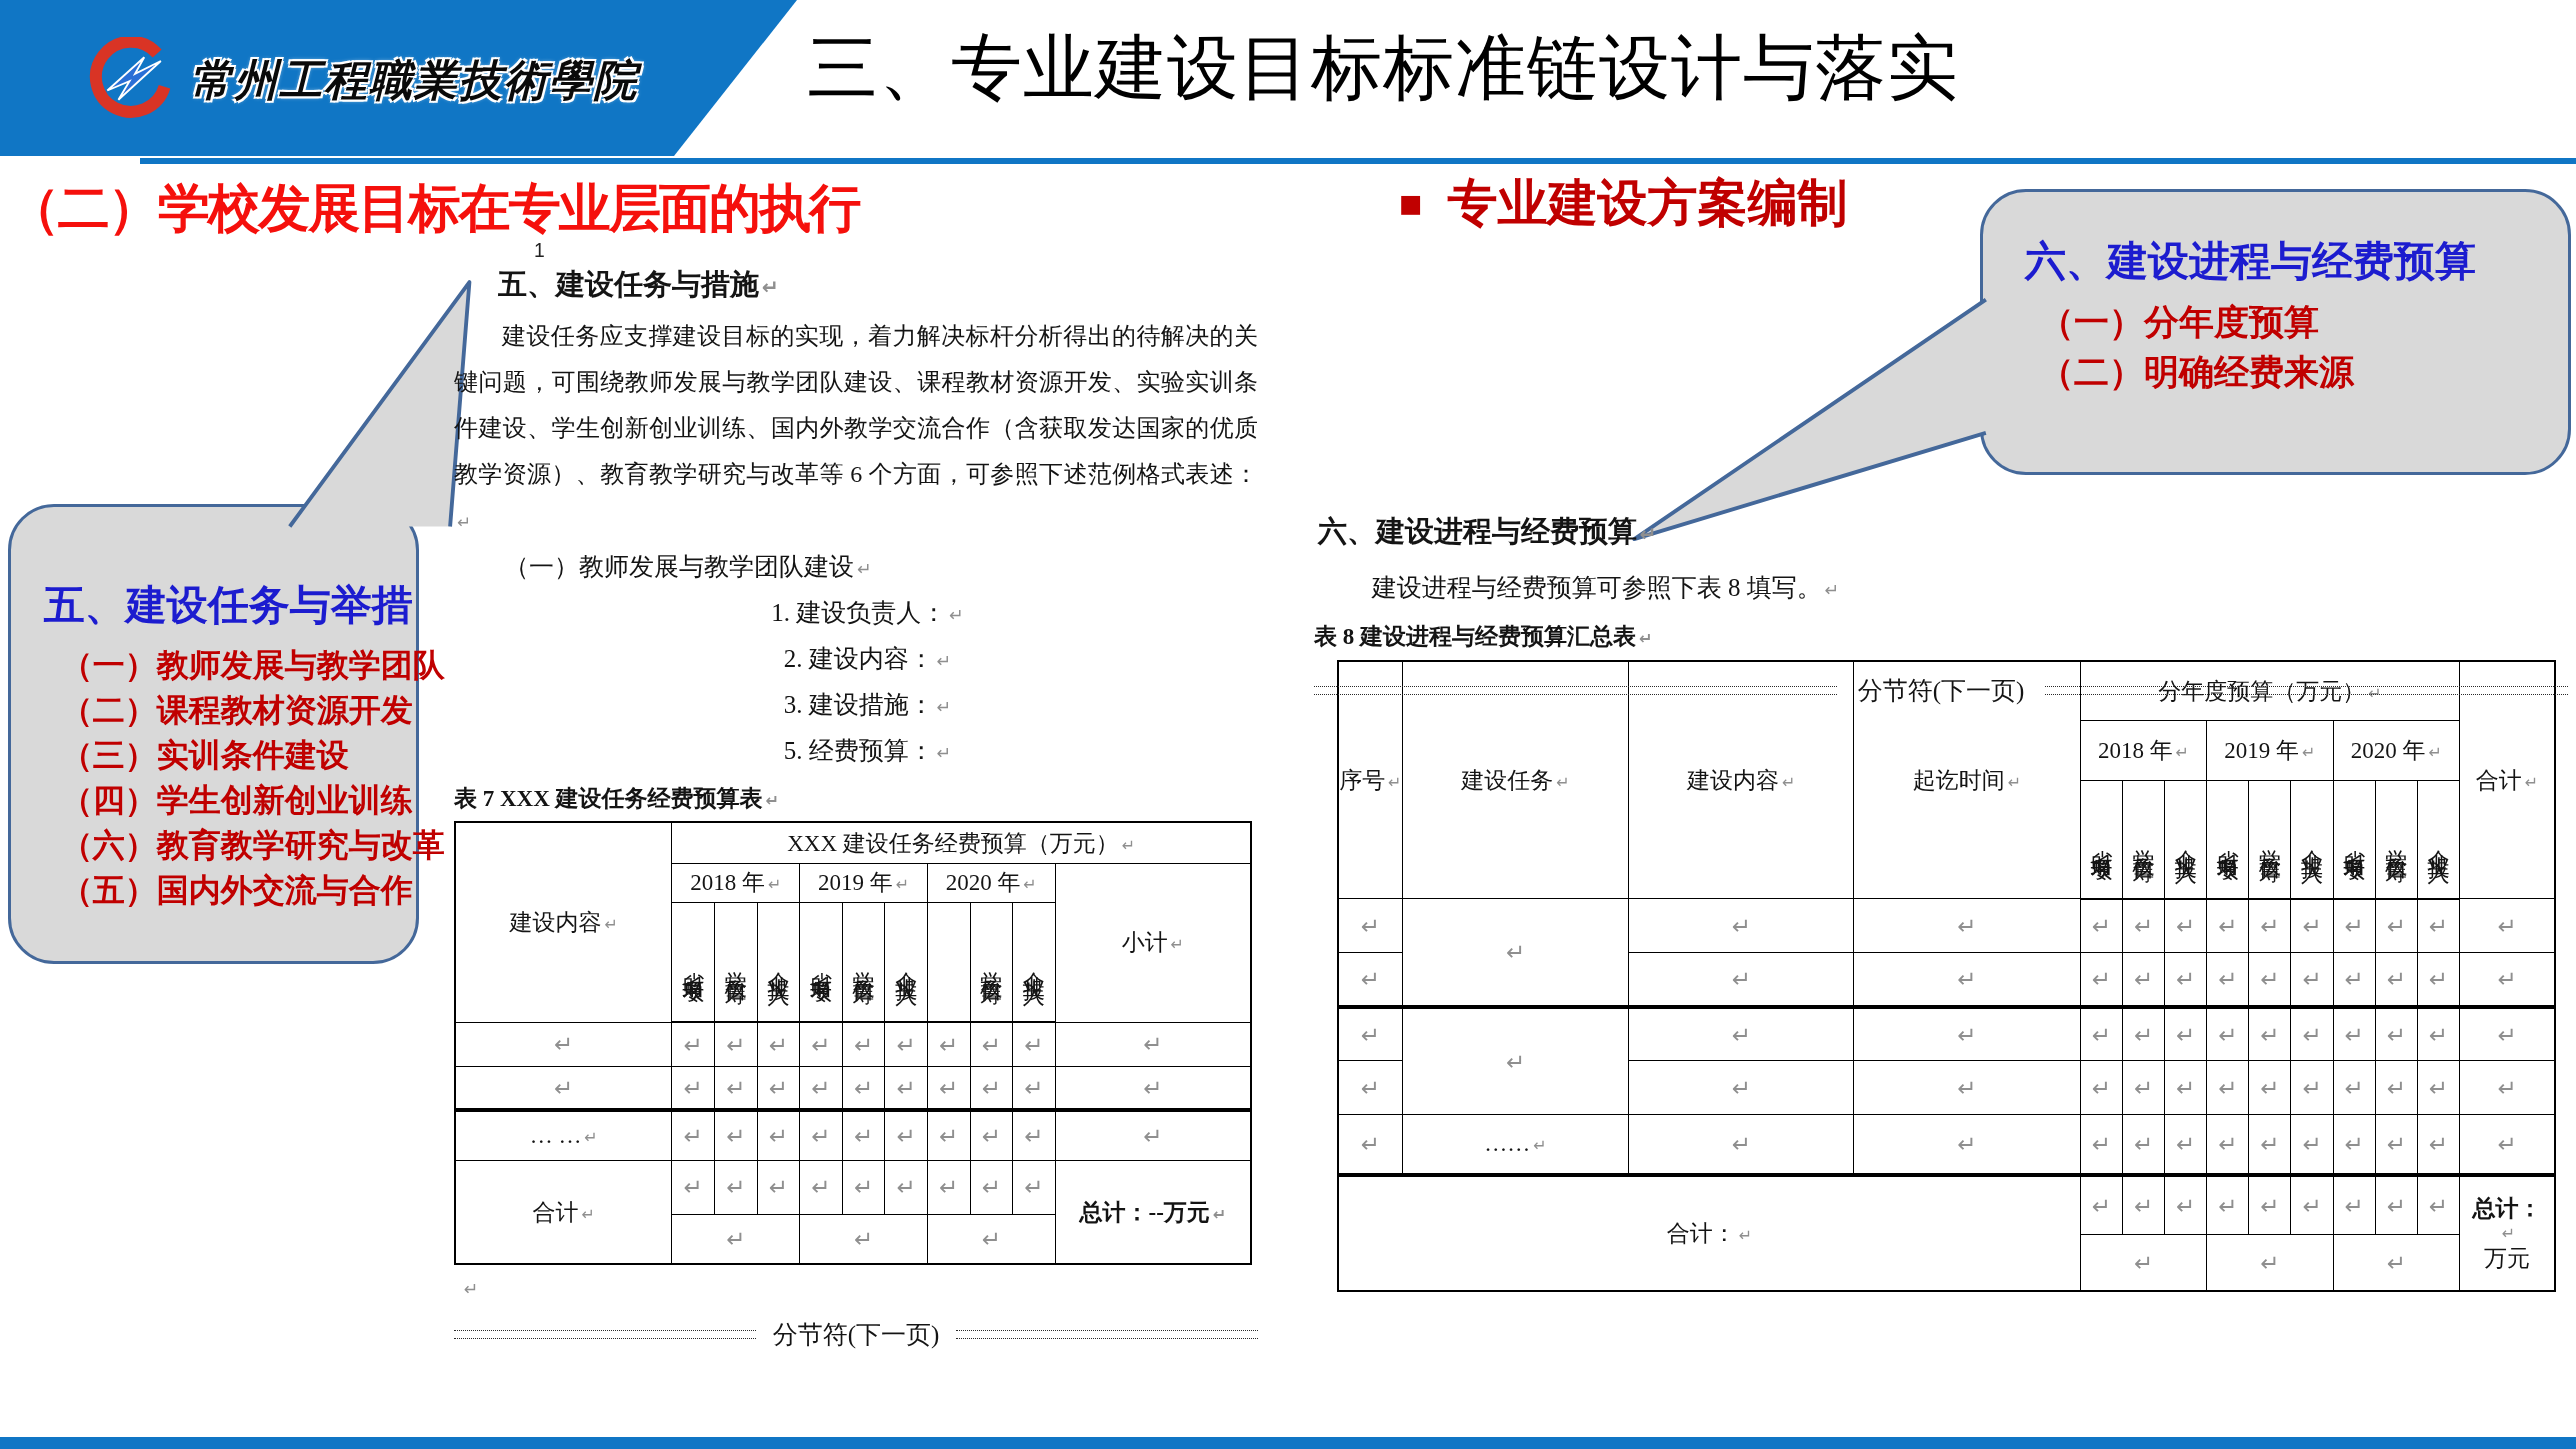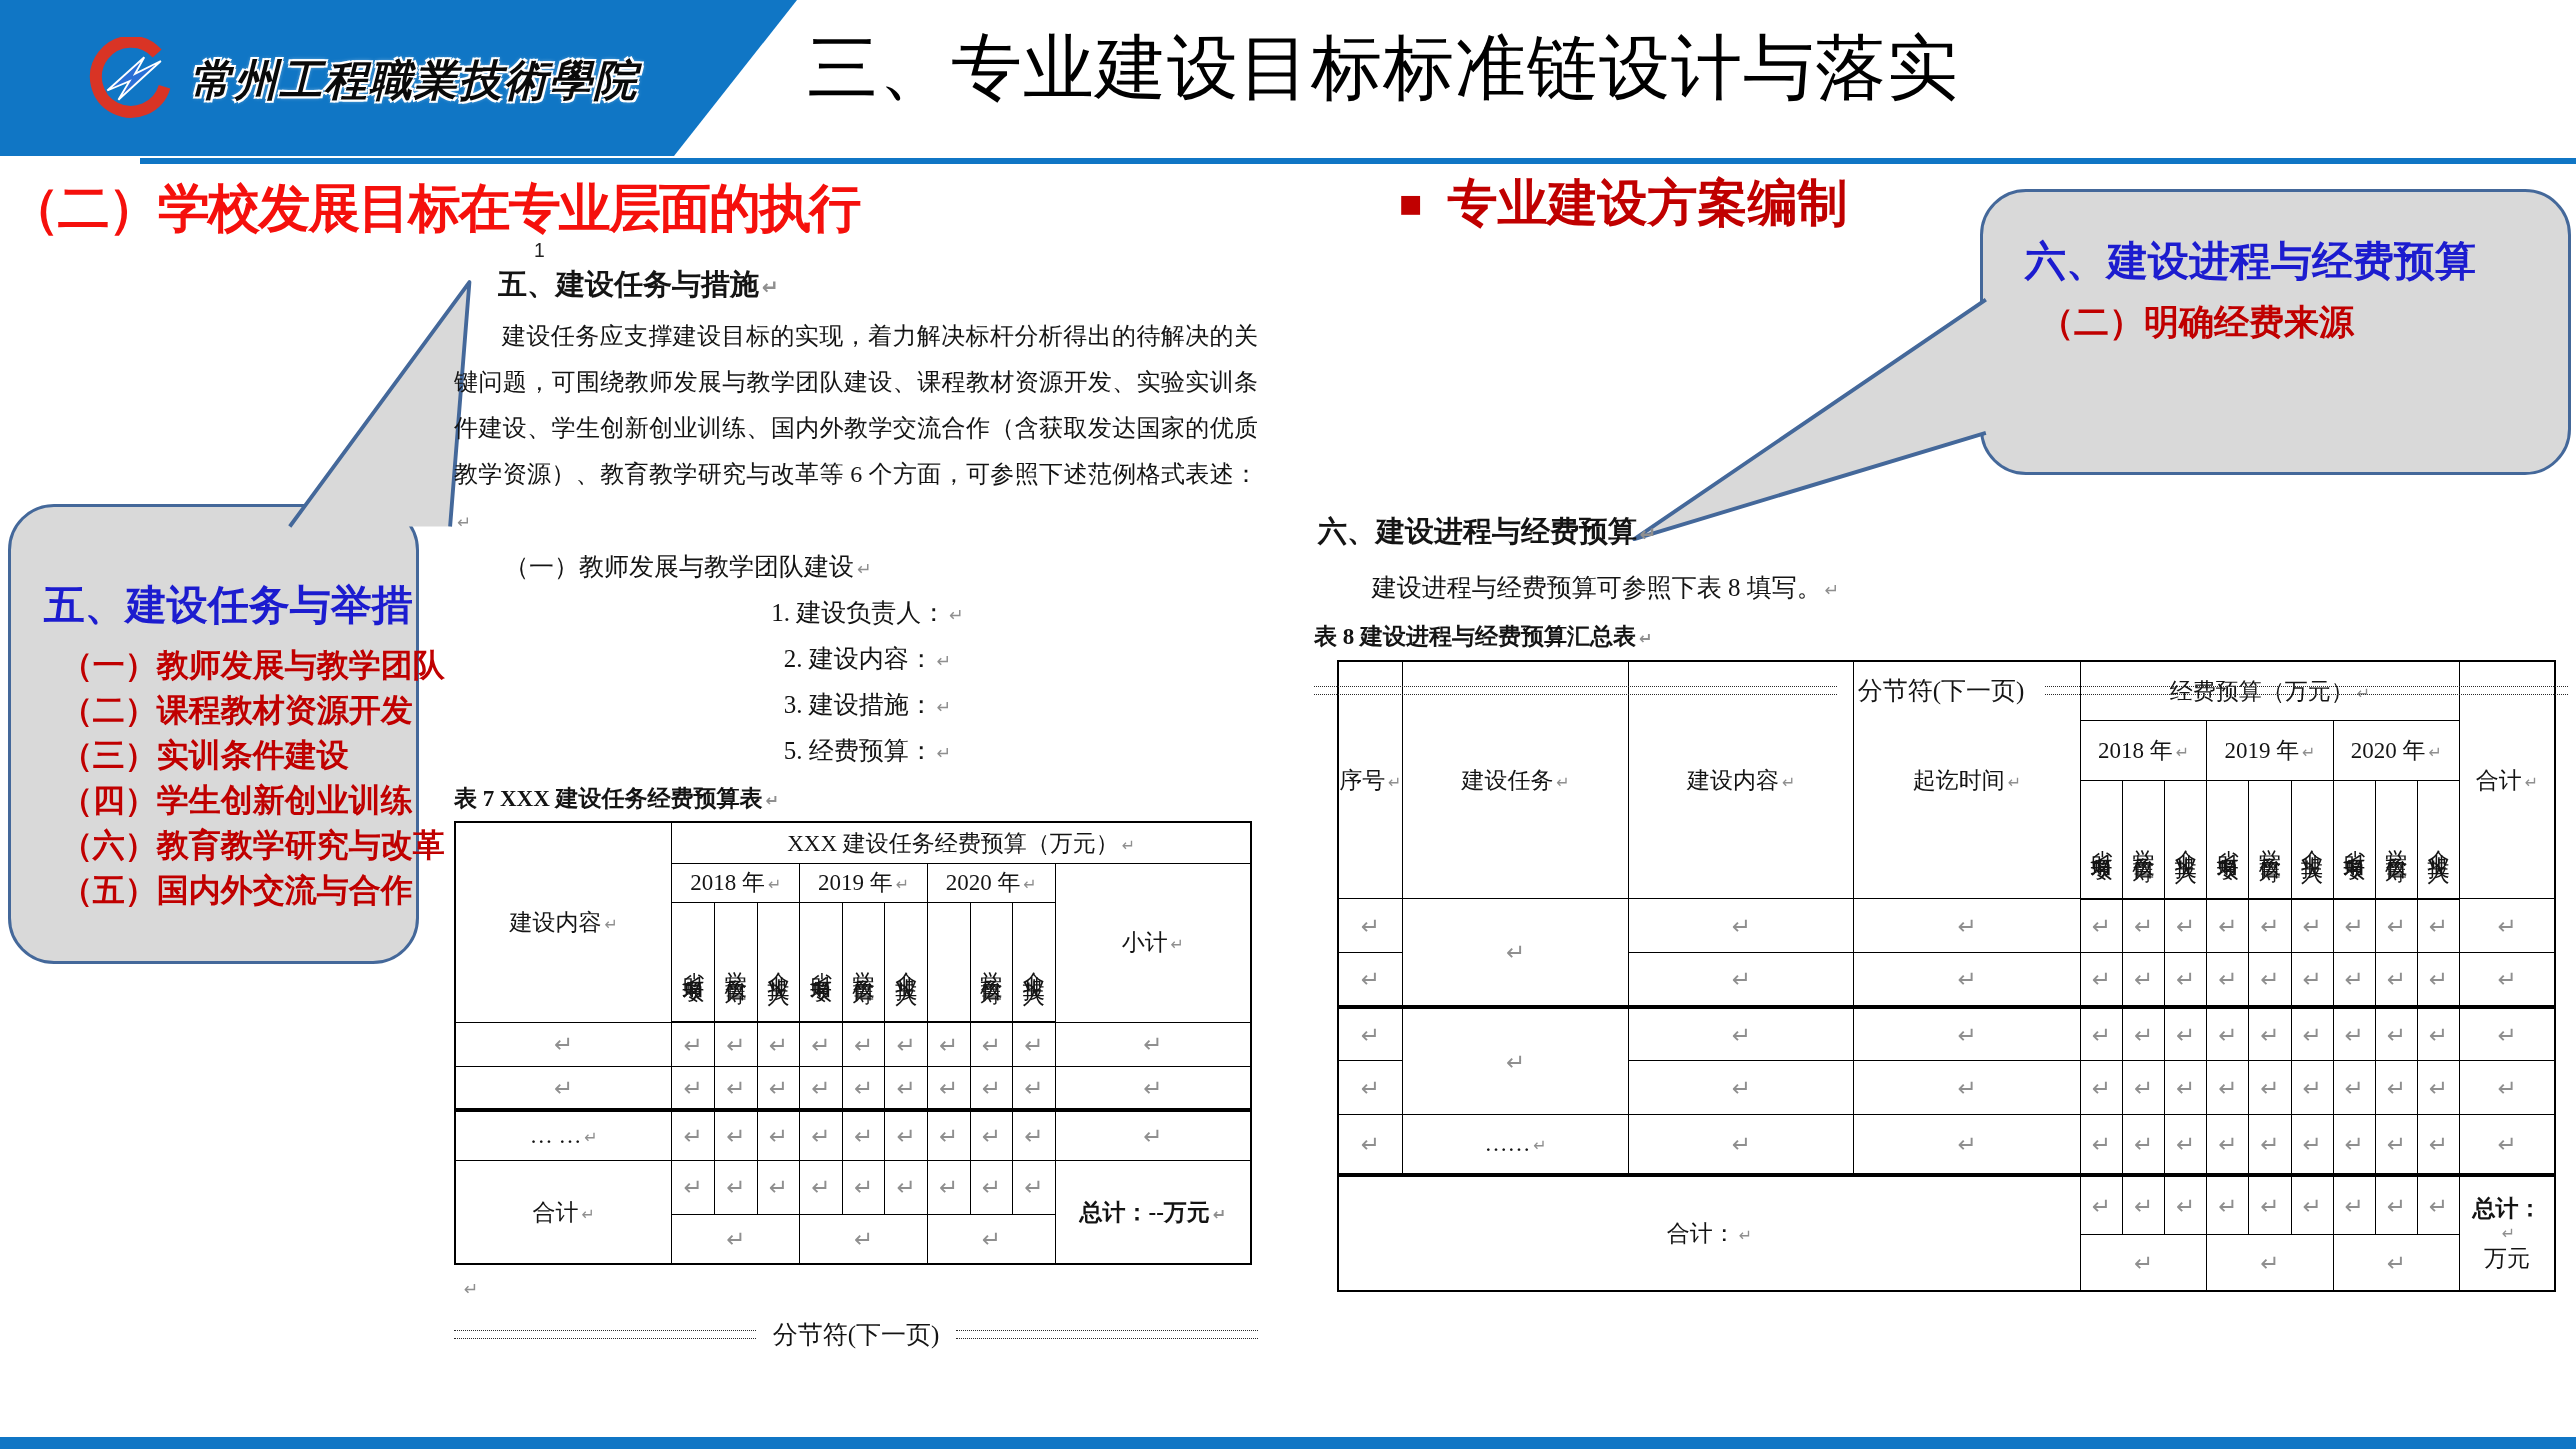--- a/index.html
+++ b/index.html
@@ -107,20 +107,21 @@
     <li>（三）实训条件建设</li>
     <li>（四）学生创新创业训练</li>
     <li>（六）教育教学研究与改革</li>
     <li>（五）国内外交流与合作</li>
   </ul>
 </div>
 
 <div class="callout callout-right">
   <div class="co-title">六、建设进程与经费预算</div>
   <ul>
+    <li>（一）分年度预算</li>
     <li>（二）明确经费来源</li>
   </ul>
 </div>
 
 <svg class="tail-svg" viewBox="0 0 2667 1501" width="2576" height="1450">
   <path d="M300 545 L486 292 L466 545 Z" fill="#d9d9d9"></path>
   <path d="M300 545 L486 292 L466 545" fill="none" stroke="#44689a" stroke-width="4" stroke-linejoin="round"></path>
   <path d="M2056 310 L1692 558 L2056 448 Z" fill="#d9d9d9"></path>
   <path d="M2056 310 L1692 558 L2056 448" fill="none" stroke="#44689a" stroke-width="4" stroke-linejoin="round"></path>
 </svg>
@@ -270,21 +271,21 @@
         <col style="width:226px">
       <col span="9" style="width:42px">
       <col style="width:95px">
     </colgroup>
     <tbody>
         <tr style="height:60px">
       <td rowspan="3"><span>序号</span><span class="pm">↵</span></td>
       <td rowspan="3"><span>建设任务</span><span class="pm">↵</span></td>
       <td rowspan="3"><span>建设内容</span><span class="pm">↵</span></td>
       <td rowspan="3"><span>起讫时间</span><span class="pm">↵</span></td>
-      <td colspan="9"><span>经费预算（万元）</span><span class="pm">↵</span></td>
+      <td colspan="9"><span>分年度预算（万元）</span><span class="pm">↵</span></td>
       <td rowspan="3"><span>合计</span><span class="pm">↵</span></td>
     </tr>
     <tr style="height:60px">
       <td colspan="3"><span>2018 年</span><span class="pm">↵</span></td>
       <td colspan="3"><span>2019 年</span><span class="pm">↵</span></td>
       <td colspan="3"><span>2020 年</span><span class="pm">↵</span></td>
     </tr>
     <tr class="hdr-bottom" style="height:118px">
       <td>
             <div class="vert">省财专项</div>

